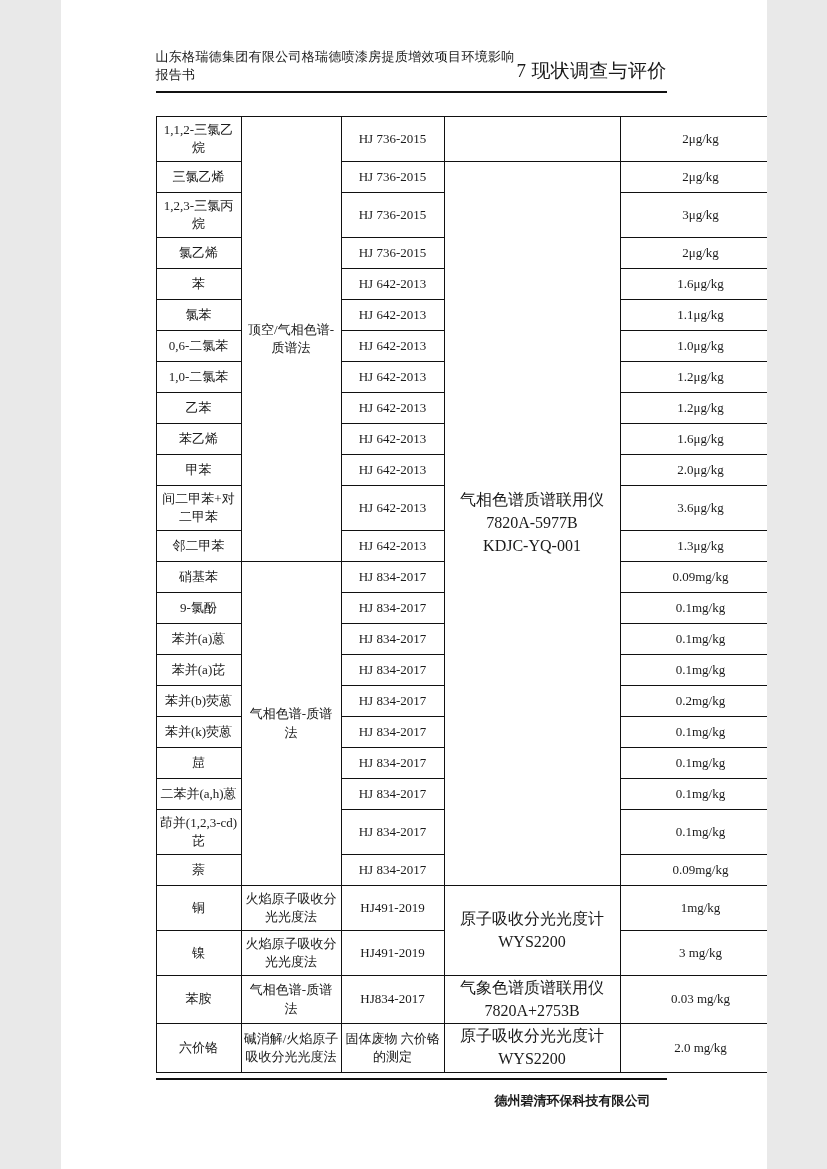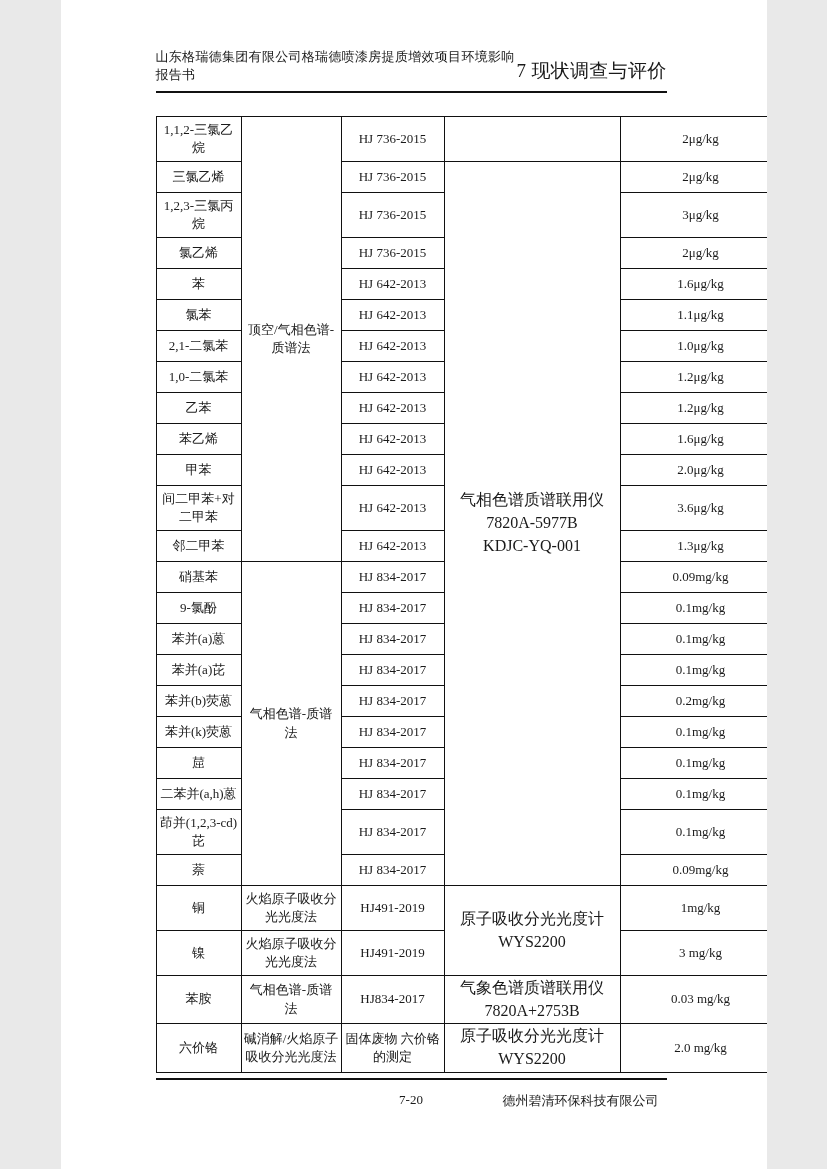--- a/index.html
+++ b/index.html
@@ -64,22 +64,23 @@
     height: 20px;
     font-size: 13px;
   }
   .footer .page-num {
     position: absolute;
     left: 0; right: 0;
     text-align: center;
   }
   .footer .company {
     position: absolute;
-    right: 8px;
+    right: 16px;
     white-space: nowrap;
+    font-weight: bold;
   }
 </style>
 </head>
 <body>
 
 <div class="page">
 
   <div class="header">
     <span class="left">山东格瑞德集团有限公司格瑞德喷漆房提质增效项目环境影响报告书</span>
     <span class="right">7 现状调查与评价</span>
@@ -123,21 +124,21 @@
         <td>苯</td>
         <td>HJ 642-2013</td>
         <td>1.6μg/kg</td>
       </tr>
       <tr>
         <td>氯苯</td>
         <td>HJ 642-2013</td>
         <td>1.1μg/kg</td>
       </tr>
       <tr>
-        <td>2,1-二氯苯</td>
+        <td>0,6-二氯苯</td>
         <td>HJ 642-2013</td>
         <td>1.0μg/kg</td>
       </tr>
       <tr>
         <td>1,0-二氯苯</td>
         <td>HJ 642-2013</td>
         <td>1.2μg/kg</td>
       </tr>
       <tr>
         <td>乙苯</td>
@@ -241,17 +242,16 @@
         <td>碱消解/火焰原子吸收分光光度法</td>
         <td>固体废物 六价铬的测定</td>
         <td class="inst">原子吸收分光光度计 WYS2200</td>
         <td>2.0 mg/kg</td>
       </tr>
     </tbody>
   </table>
 
   <div class="footer-rule"></div>
   <div class="footer">
-    <span class="page-num">7-20</span>
     <span class="company">德州碧清环保科技有限公司</span>
   </div>
 
 </div>
 
 </body></html>

